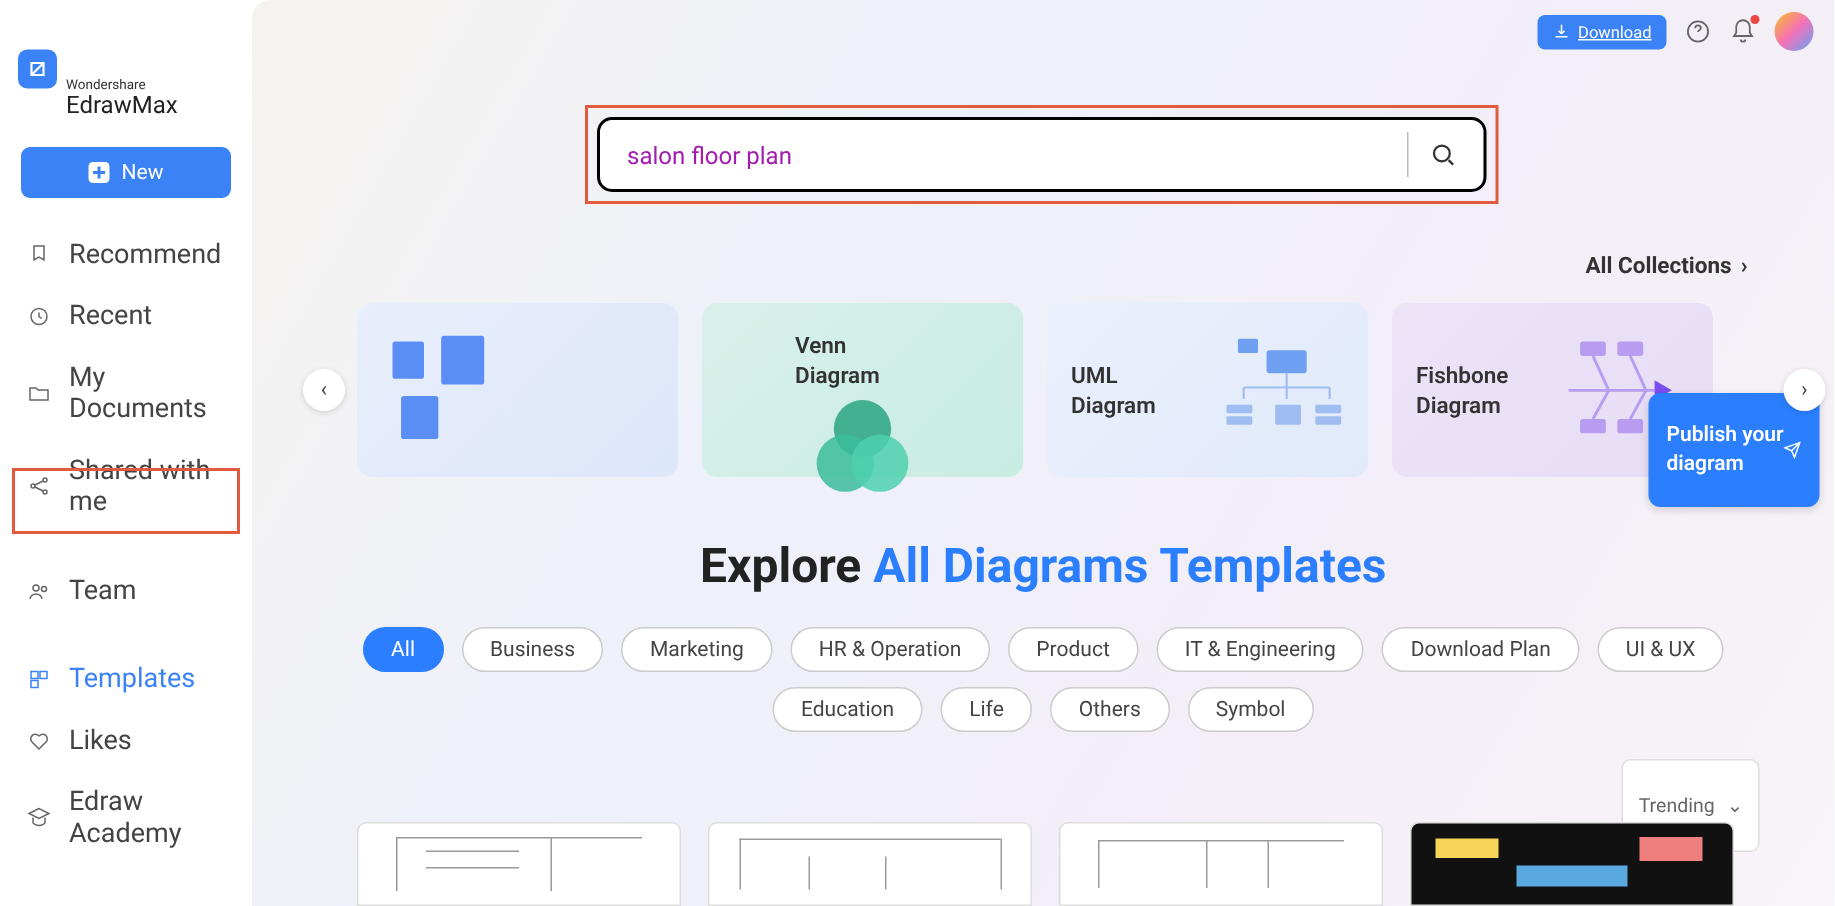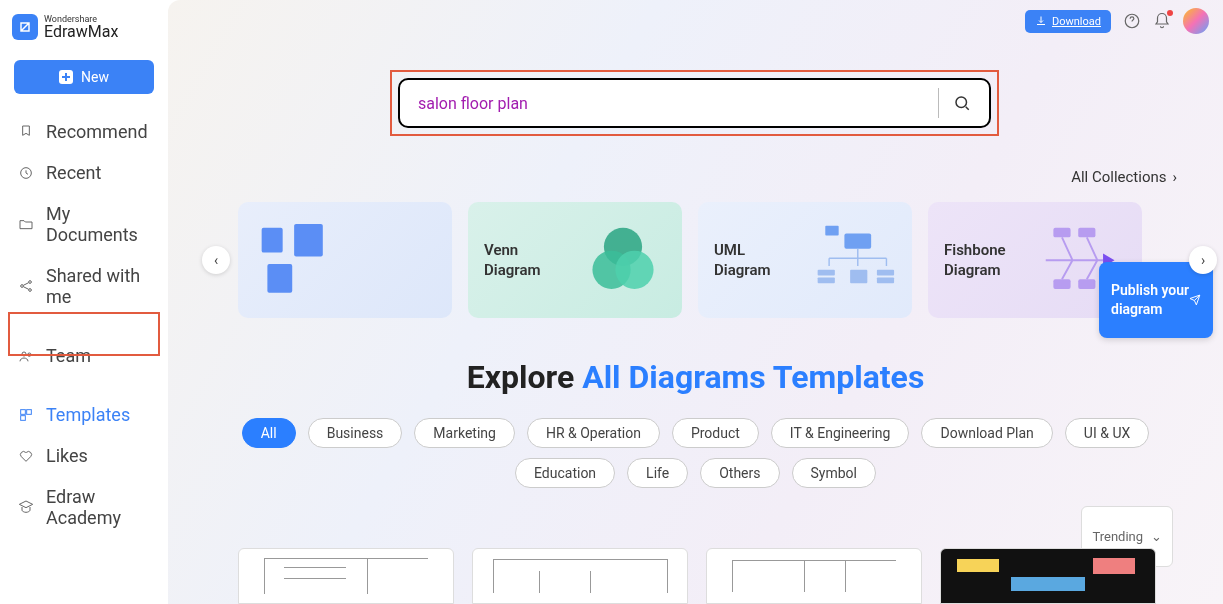--- a/index.html
+++ b/index.html
@@ -5,21 +5,21 @@
 * { margin: 0; padding: 0; box-sizing: border-box; font-family: -apple-system, BlinkMacSystemFont, "Segoe UI", Roboto, sans-serif; }
 body { width: 1223px; height: 604px; background: #fff; overflow: hidden; position: relative; }
 
 .layout { display: flex; width: 100%; height: 100%; }
 
 
 .sidebar { width: 168px; height: 100%; background: #fff; padding: 10px 8px; flex-shrink: 0; }
 .logo-row { display: flex; align-items: center; gap: 6px; padding: 4px; margin-bottom: 16px; }
 .logo-mark { width: 26px; height: 26px; background: #3b82f6; border-radius: 6px; display: flex; align-items: center; justify-content: center; }
 .logo-mark svg { width: 16px; height: 16px; }
-.logo-text { line-height: 1; }
+.logo-text { line-height: 1; margin-top: 39px; }
 .logo-top { font-size: 9px; color: #333; }
 .logo-bottom { font-size: 16px; font-weight: 400; color: #222; }
 
 .new-btn { width: 140px; height: 34px; margin: 0 auto 18px; background: #3b82f6; border-radius: 6px; color: #fff; display: flex; align-items: center; justify-content: center; gap: 8px; font-size: 14px; cursor: pointer; }
 .new-btn .plus-box { width: 14px; height: 14px; background: #fff; border-radius: 3px; position: relative; }
 .new-btn .plus-box::before, .new-btn .plus-box::after { content: ""; position: absolute; background: #3b82f6; }
 .new-btn .plus-box::before { left: 6px; top: 3px; width: 2px; height: 8px; }
 .new-btn .plus-box::after { left: 3px; top: 6px; width: 8px; height: 2px; }
 
 .nav-list { display: flex; flex-direction: column; gap: 2px; }
@@ -40,31 +40,31 @@
 .bell-dot { position: absolute; top: -2px; right: -2px; width: 6px; height: 6px; background: #ef4444; border-radius: 50%; }
 .avatar { width: 26px; height: 26px; border-radius: 50%; background: linear-gradient(135deg, #fbbf24, #f472b6, #60a5fa); cursor: pointer; }
 
 .search-wrap { position: absolute; left: 222px; top: 70px; width: 609px; height: 66px; border: 2px solid #e25b3f; padding: 6px; }
 .search-box { width: 100%; height: 100%; background: #fff; border: 2px solid #000; border-radius: 10px; display: flex; align-items: center; padding: 0 18px; }
 .search-input { flex: 1; border: none; outline: none; font-size: 16px; color: #a21caf; }
 .search-divider { width: 1px; height: 30px; background: #bbb; margin: 0 14px; }
 .search-icon { width: 18px; height: 18px; cursor: pointer; }
 .search-icon svg { width: 18px; height: 18px; stroke: #333; fill: none; stroke-width: 2; }
 
-.all-collections { position: absolute; right: 46px; top: 168px; display: flex; align-items: center; gap: 6px; font-size: 15px; color: #333; cursor: pointer; }
+.all-collections { position: absolute; right: 58px; top: 168px; display: flex; align-items: center; gap: 6px; font-size: 15px; color: #333; cursor: pointer; font-weight: bold; }
 
 .carousel { position: absolute; left: 70px; top: 202px; right: 22px; height: 116px; display: flex; gap: 16px; align-items: stretch; }
 .car-nav { position: absolute; top: 50%; transform: translateY(-50%); width: 28px; height: 28px; background: #fff; border-radius: 50%; box-shadow: 0 1px 4px rgba(0,0,0,0.15); display: flex; align-items: center; justify-content: center; cursor: pointer; font-size: 14px; color: #444; z-index: 5; }
 .car-nav.left { left: -36px; }
 .car-nav.right { right: -16px; }
 .card { width: 214px; height: 116px; border-radius: 10px; padding: 18px 16px; display: flex; align-items: center; justify-content: space-between; cursor: pointer; }
 .card-label { font-size: 15px; font-weight: 600; color: #333; line-height: 1.35; max-width: 90px; }
 .card-graphic { width: 86px; height: 80px; display: flex; align-items: center; justify-content: center; }
 .card.affinity { background: linear-gradient(135deg, #e8eefb, #dde7fa); }
-.card.venn { background: linear-gradient(135deg, #d9f1ea, #c8ece2); }
+.card.venn { background: linear-gradient(135deg, #d9f1ea, #c8ece2); flex-direction: column; }
 .card.uml { background: linear-gradient(135deg, #eaf0fc, #e1eafb); }
 .card.fishbone { background: linear-gradient(135deg, #ede4f8, #e6dcf5); }
 
 .publish-btn { position: absolute; right: 10px; top: 262px; width: 114px; height: 76px; background: #2b7fff; color: #fff; border-radius: 8px; padding: 10px 12px; font-size: 14px; font-weight: 600; line-height: 1.35; display: flex; align-items: center; justify-content: space-between; cursor: pointer; box-shadow: 0 2px 6px rgba(0,0,0,0.15); }
 .publish-btn svg { width: 20px; height: 20px; stroke: #fff; fill: none; stroke-width: 2; }
 
 .explore-title { position: absolute; left: 0; right: 0; top: 358px; text-align: center; font-size: 32px; font-weight: 700; color: #222; }
 .explore-title .blue { color: #2b7fff; }
 
 .filter-rows { position: absolute; left: 0; right: 0; top: 418px; display: flex; flex-direction: column; align-items: center; gap: 10px; }

